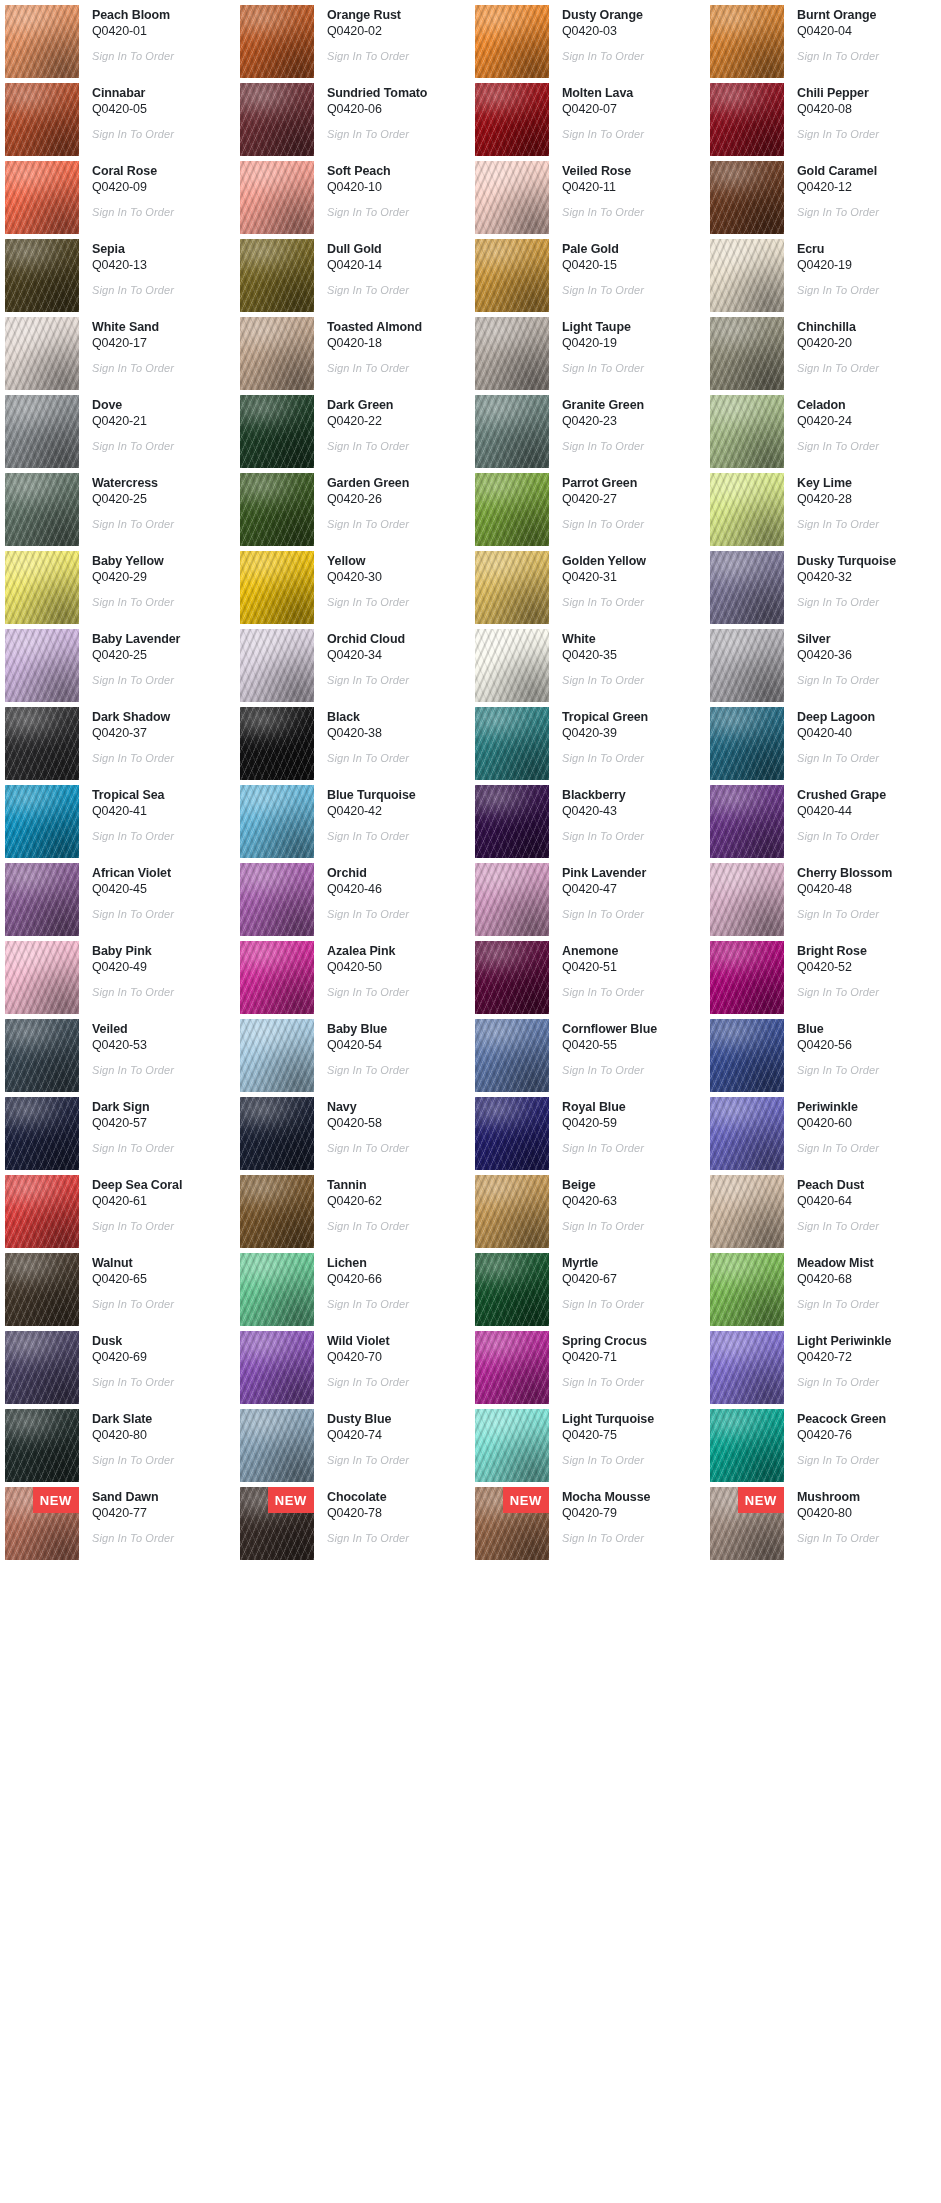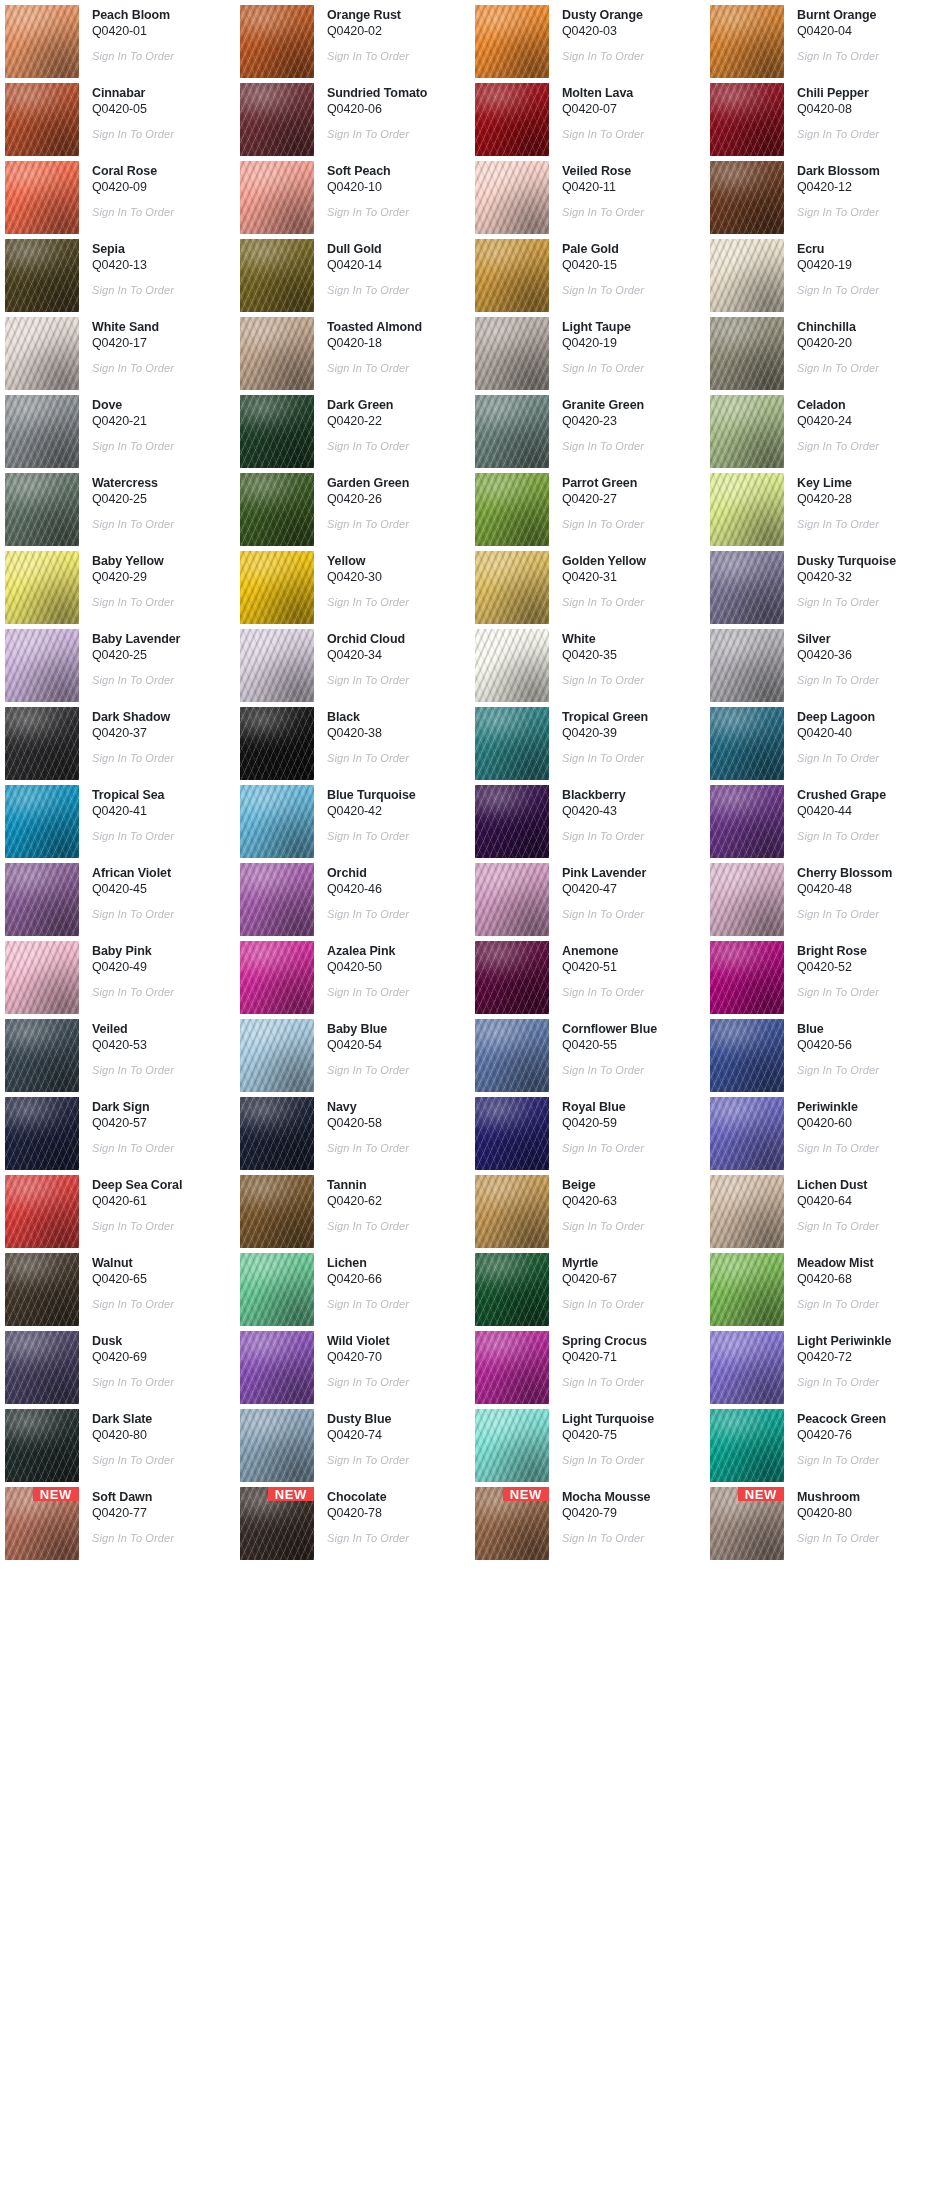--- a/index.html
+++ b/index.html
@@ -71,21 +71,21 @@
         rgba(0,0,0,0.00) 38%,
         rgba(0,0,0,0.22) 100%);
     mix-blend-mode: normal;
   }
 
   
   .badge {
     position: absolute;
     top: 0;
     right: 0;
-    height: 14px;
+    height: 26px;
     min-width: 42px;
     padding: 4px 7px;
     display: flex;
     align-items: center;
     justify-content: center;
     color: #ffffff;
     font-size: 13px;
     font-weight: 700;
     letter-spacing: 0.6px;
     font-family: "Liberation Sans", sans-serif;
@@ -241,21 +241,21 @@
         <div class="cname">Veiled Rose</div>
         <div class="csku">Q0420-11</div>
         <div class="csignin">Sign In To Order</div>
       </div>
     </div>
     <div class="cell">
       <div class="swatch" style="background-color: rgb(110, 61, 35);">
         <div class="tex"></div>
       </div>
       <div class="info">
-        <div class="cname">Dark Blossom</div>
+        <div class="cname">Gold Caramel</div>
         <div class="csku">Q0420-12</div>
         <div class="csignin">Sign In To Order</div>
       </div>
     </div>
     <div class="cell">
       <div class="swatch" style="background-color: rgb(79, 68, 34);">
         <div class="tex"></div>
       </div>
       <div class="info">
         <div class="cname">Sepia</div>
@@ -761,21 +761,21 @@
         <div class="cname">Beige</div>
         <div class="csku">Q0420-63</div>
         <div class="csignin">Sign In To Order</div>
       </div>
     </div>
     <div class="cell">
       <div class="swatch" style="background-color: rgb(212, 189, 166);">
         <div class="tex"></div>
       </div>
       <div class="info">
-        <div class="cname">Lichen Dust</div>
+        <div class="cname">Peach Dust</div>
         <div class="csku">Q0420-64</div>
         <div class="csignin">Sign In To Order</div>
       </div>
     </div>
     <div class="cell">
       <div class="swatch" style="background-color: rgb(69, 57, 44);">
         <div class="tex"></div>
       </div>
       <div class="info">
         <div class="cname">Walnut</div>
@@ -892,21 +892,21 @@
         <div class="csku">Q0420-76</div>
         <div class="csignin">Sign In To Order</div>
       </div>
     </div>
     <div class="cell">
       <div class="swatch" style="background-color: rgb(185, 114, 92);">
         <div class="tex"></div>
         <span class="badge" style="background: rgb(239, 68, 68); color: rgb(255, 255, 255);">NEW</span>
       </div>
       <div class="info">
-        <div class="cname">Soft Dawn</div>
+        <div class="cname">Sand Dawn</div>
         <div class="csku">Q0420-77</div>
         <div class="csignin">Sign In To Order</div>
       </div>
     </div>
     <div class="cell">
       <div class="swatch" style="background-color: rgb(59, 47, 42);">
         <div class="tex"></div>
         <span class="badge" style="background: rgb(239, 68, 68); color: rgb(255, 255, 255);">NEW</span>
       </div>
       <div class="info">

